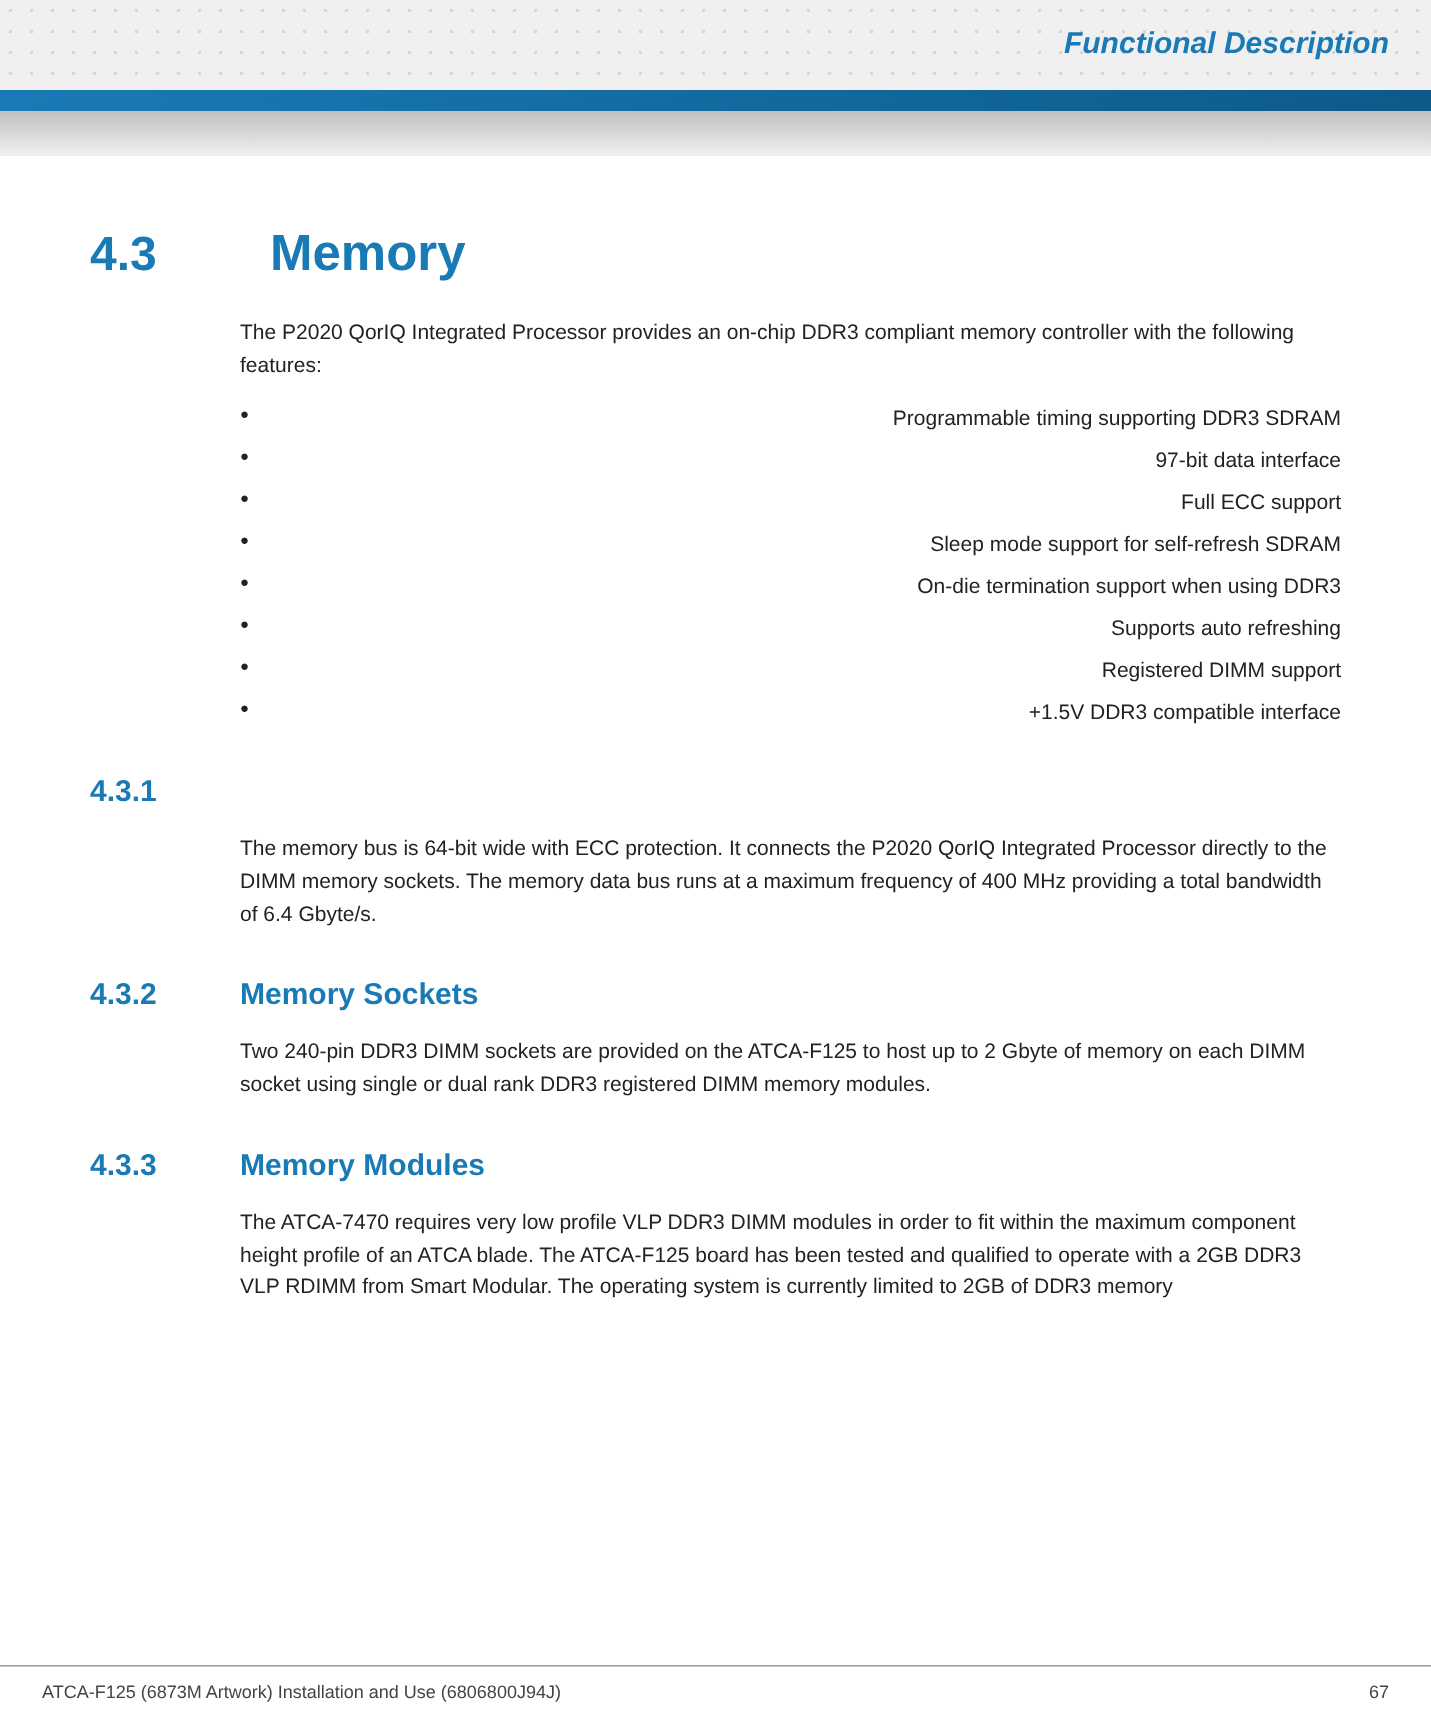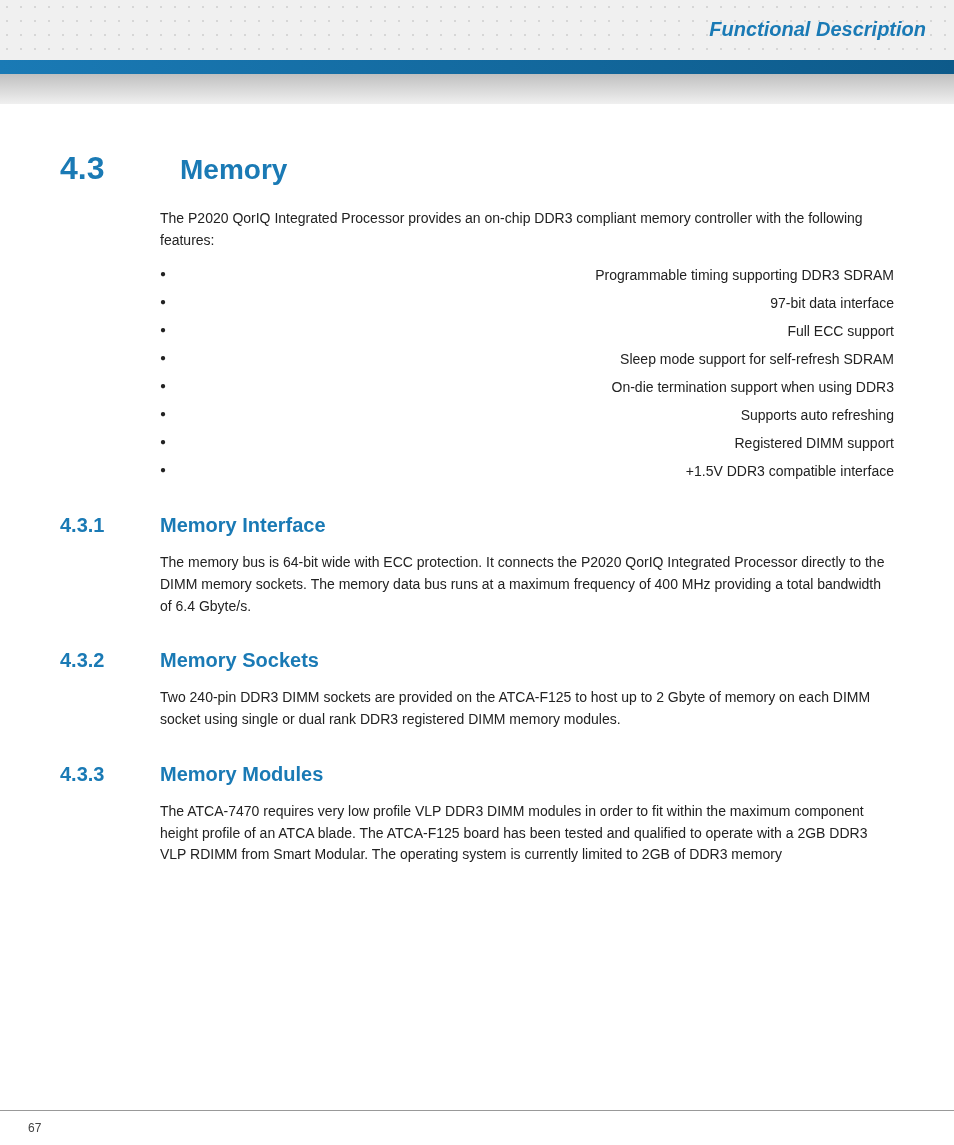--- a/index.html
+++ b/index.html
@@ -77,21 +77,21 @@
     }
 
     .section-number {
       font-size: 32px;
       font-weight: bold;
       color: #1a7ab5;
       min-width: 100px;
     }
 
     .section-title {
-      font-size: 28px;
+      font-size: 34px;
       font-weight: bold;
       color: #1a7ab5;
     }
 
     .subsection {
       display: flex;
       align-items: baseline;
       margin-bottom: 12px;
       margin-top: 28px;
     }
@@ -192,33 +192,33 @@
     <li><span>Full ECC support</span></li>
     <li><span>Sleep mode support for self-refresh SDRAM</span></li>
     <li><span>On-die termination support when using DDR3</span></li>
     <li><span>Supports auto refreshing</span></li>
     <li><span>Registered DIMM support</span></li>
     <li><span>+1.5V DDR3 compatible interface</span></li>
   </ul>
 
   <div class="subsection">
     <span class="subsection-number">4.3.1</span>
-    <span class="subsection-title">Memory Interface</span>
   </div>
   <p class="body-text">The memory bus is 64-bit wide with ECC protection. It connects the P2020 QorIQ Integrated Processor directly to the DIMM memory sockets. The memory data bus runs at a maximum frequency of 400 MHz providing a total bandwidth of 6.4 Gbyte/s.</p>
 
   <div class="subsection">
     <span class="subsection-number">4.3.2</span>
     <span class="subsection-title">Memory Sockets</span>
   </div>
   <p class="body-text">Two 240-pin DDR3 DIMM sockets are provided on the ATCA-F125 to host up to 2 Gbyte of memory on each DIMM socket using single or dual rank DDR3 registered DIMM memory modules.</p>
 
   <div class="subsection">
     <span class="subsection-number">4.3.3</span>
     <span class="subsection-title">Memory Modules</span>
   </div>
   <p class="body-text">The ATCA-7470 requires very low profile VLP DDR3 DIMM modules in order to fit within the maximum component height profile of an ATCA blade. The ATCA-F125 board has been tested and qualified to operate with a 2GB DDR3 VLP RDIMM from Smart Modular. The operating system is currently limited to 2GB of DDR3 memory</p>
 
 </div>
 
 <div class="footer">
+  <span class="footer-left">ATCA-F125 (6873M Artwork) Installation and Use (6806800J94J)</span>
   <span class="footer-right">67</span>
 </div>
 
 </body></html>

